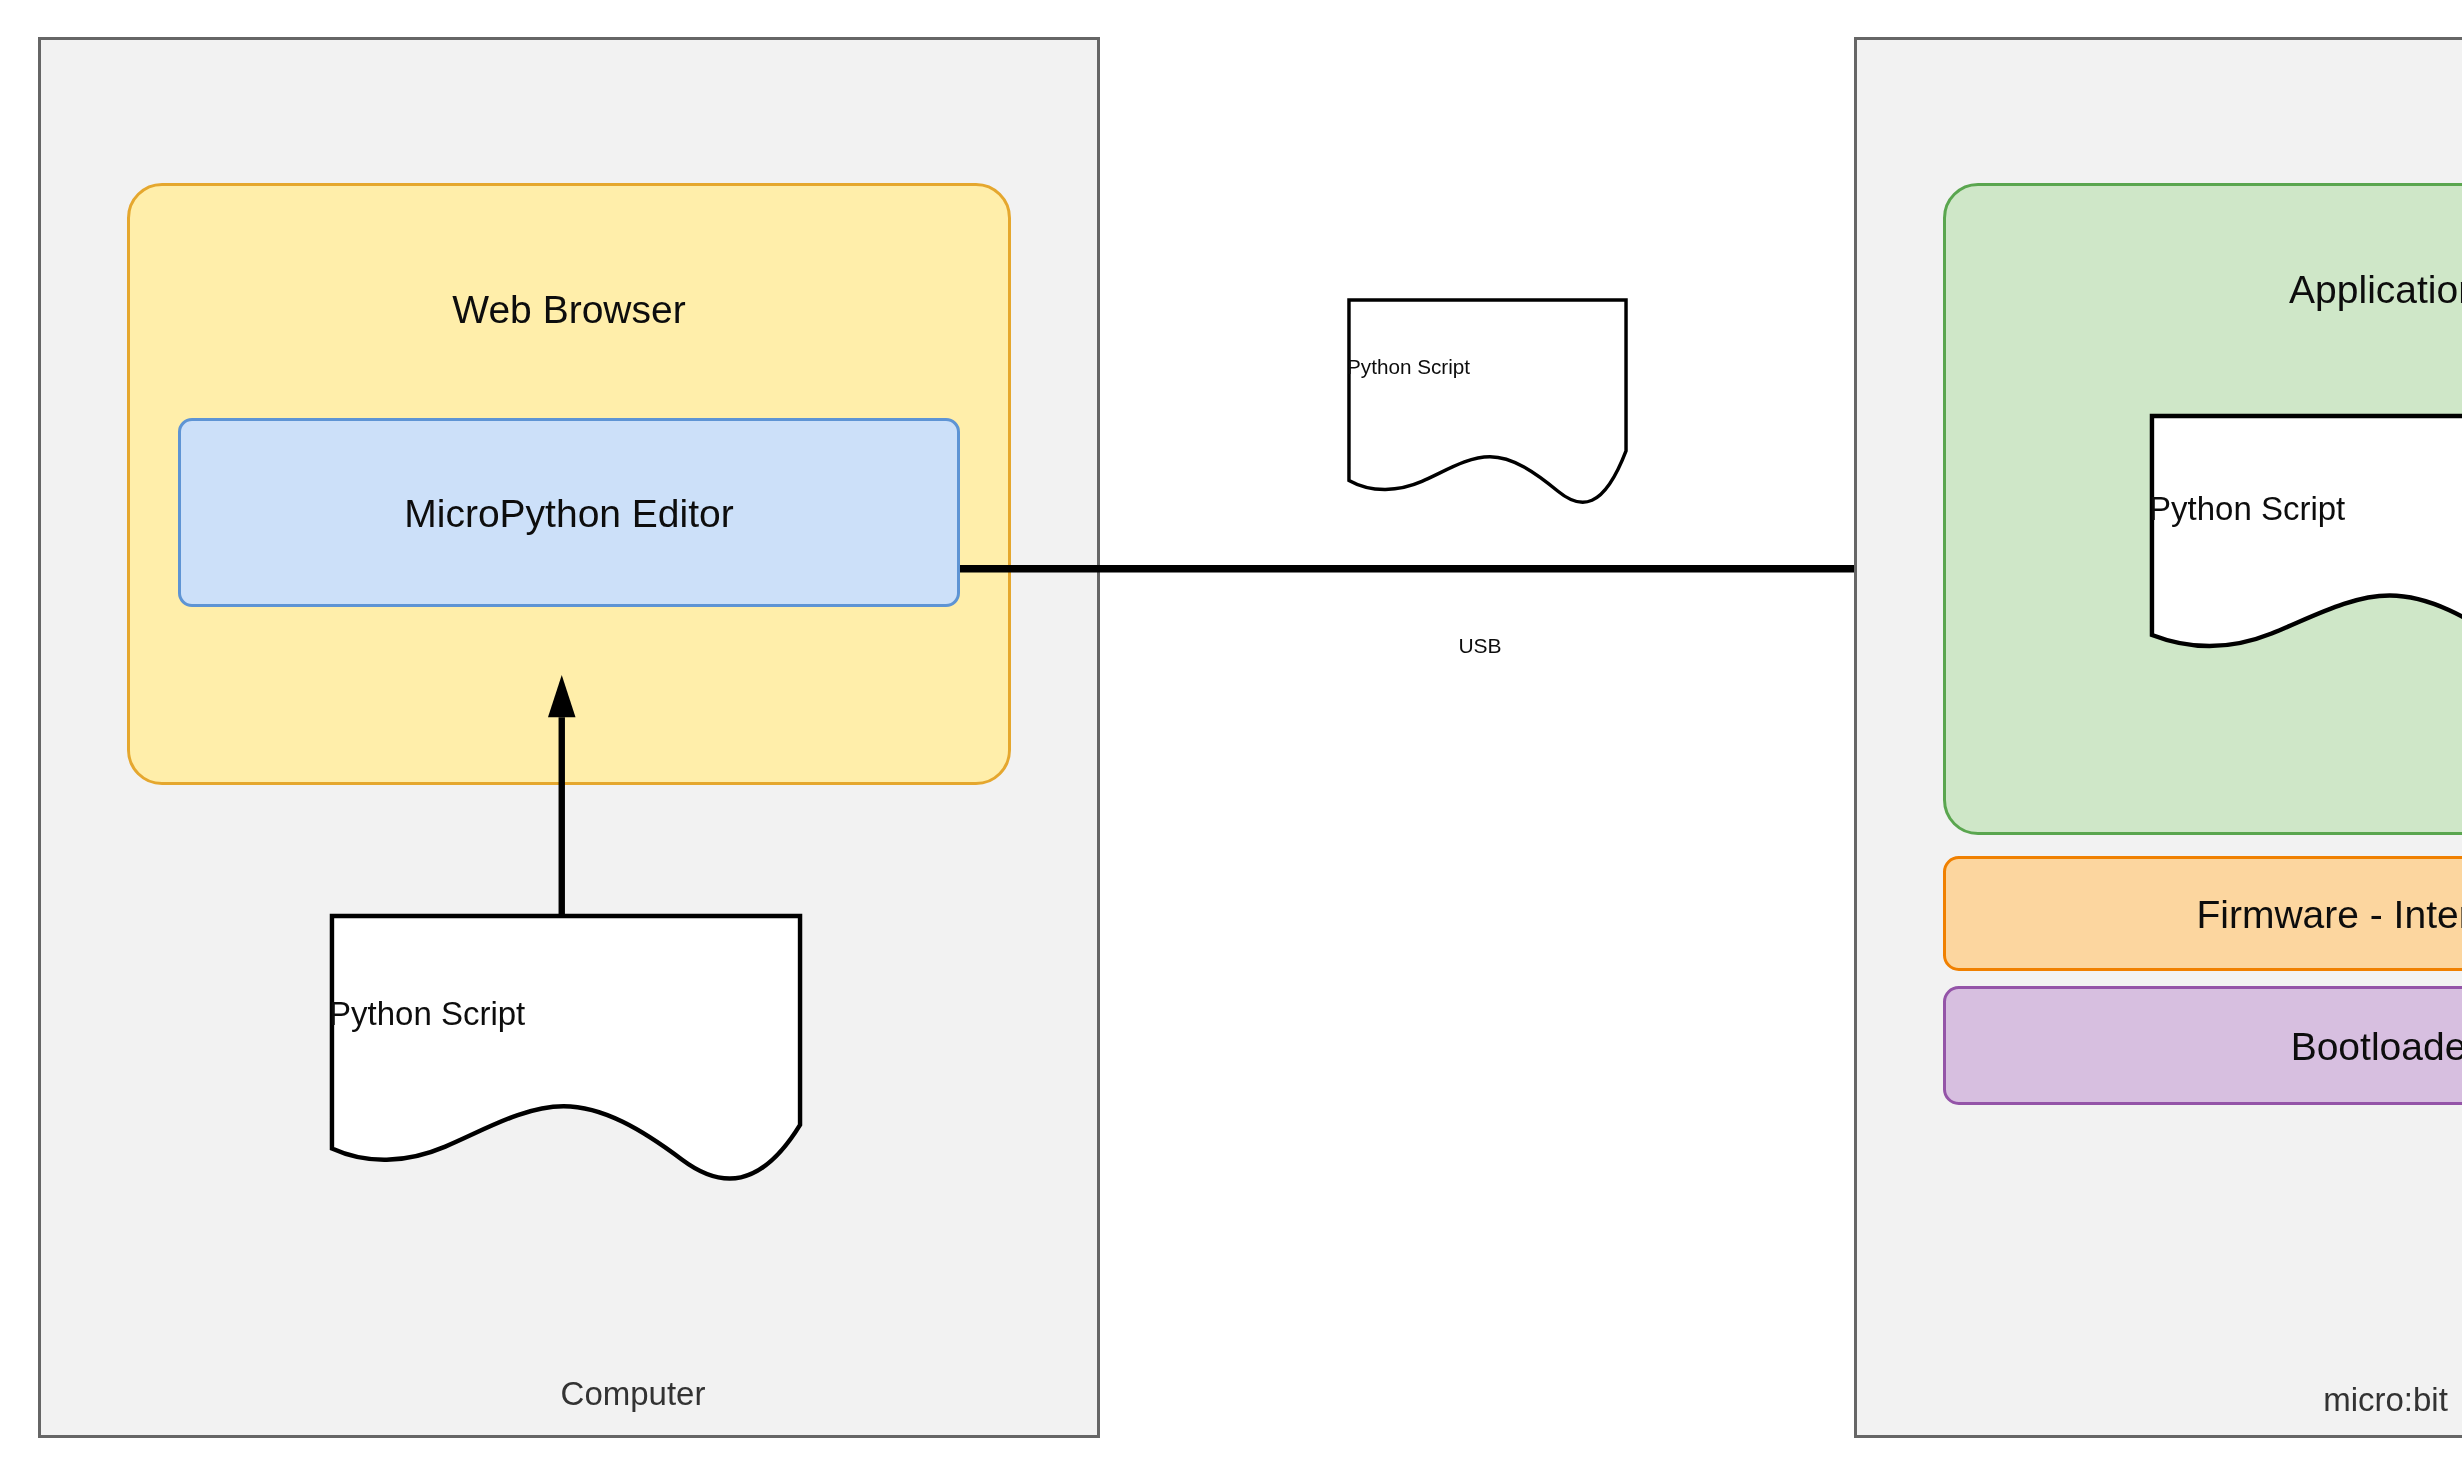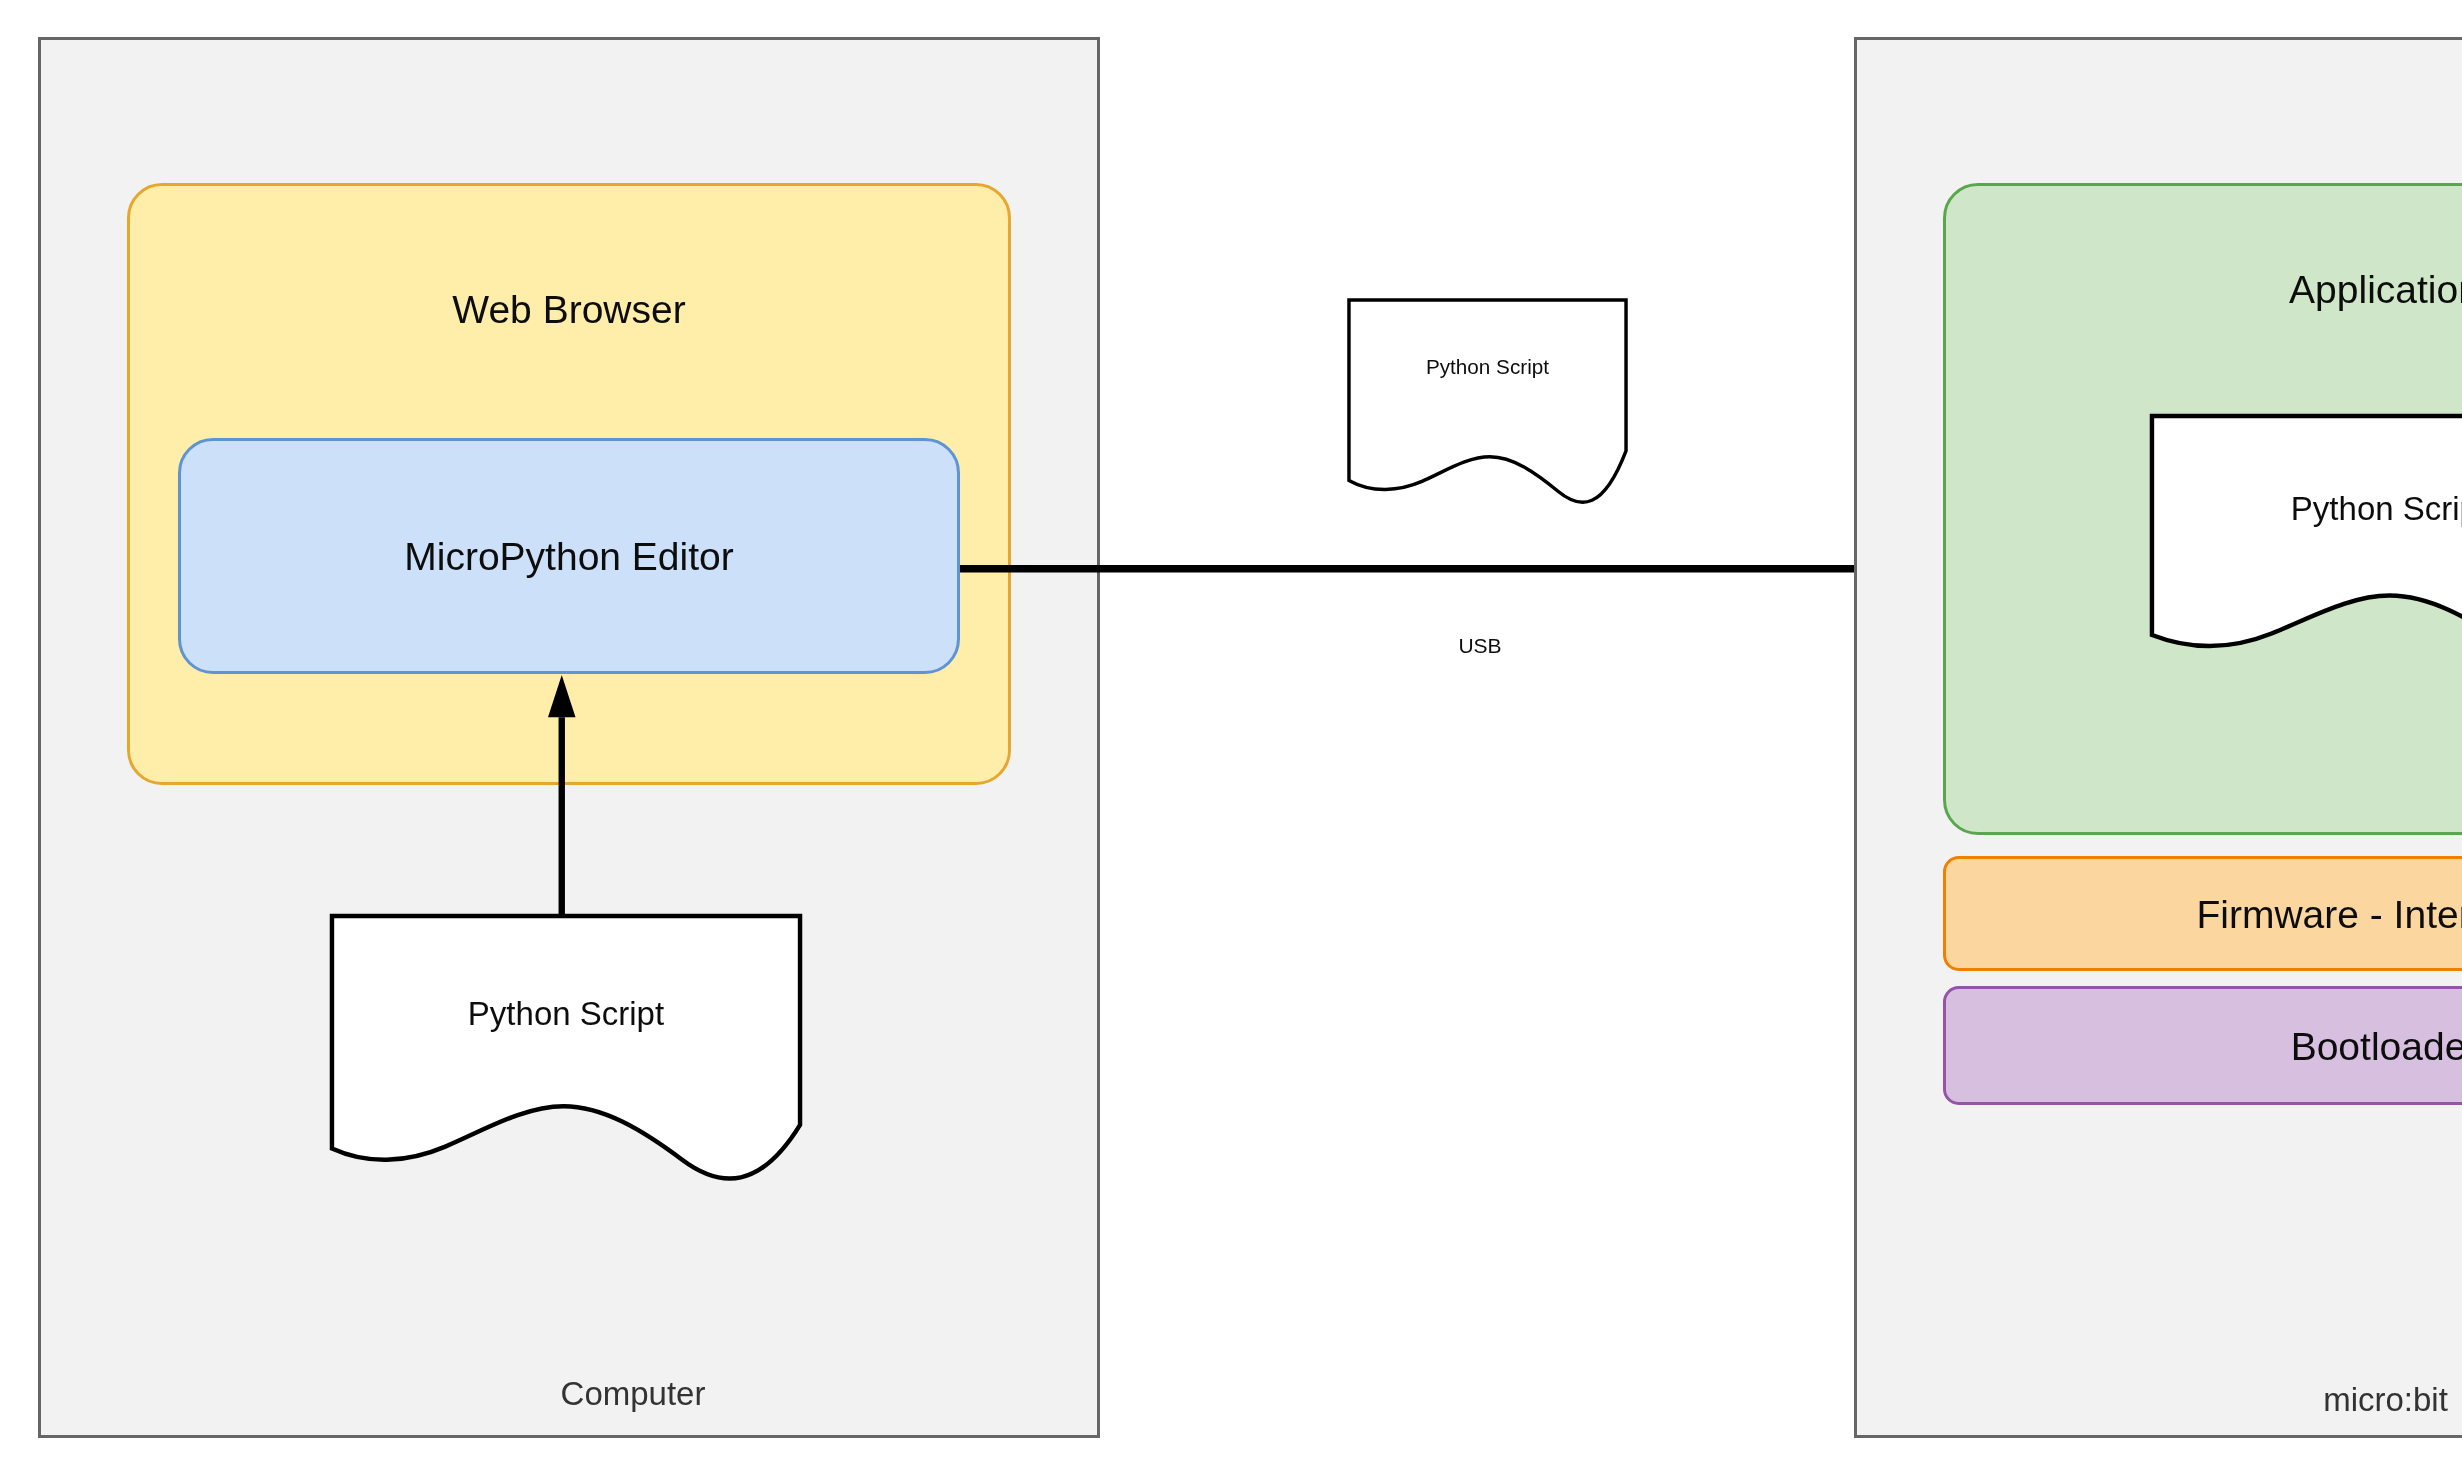--- a/index.html
+++ b/index.html
@@ -67,21 +67,20 @@
     line-height: 1;
     white-space: nowrap;
   }
 
   
   .doc-shape { position: absolute; }
   .doc-shape svg { display: block; width: 100%; height: 100%; }
   .doc-label {
     position: absolute;
     left: 0; right: 0;
-    text-align: center;
     color: #0d0d0d;
     line-height: 1;
     white-space: nowrap;
   }
 
   
   .connector { position: absolute; }
   .connector svg { display: block; width: 100%; height: 100%; overflow: visible; }
   .edge-label {
     position: absolute;
@@ -98,21 +97,21 @@
 <div id="canvas">
 
   <div class="abs container-box" style="left:38px; top:37px; width:1062px; height:1401px;"></div>
 
   <div class="container-label" style="left:38px; top:1377px; width:1190px;">Computer</div>
 
   <div class="abs group-box box-yellow" style="left:127px; top:183px; width:884px; height:602px;">
     <div class="group-title" style="top:84px;margin-top:20px;">Web Browser</div>
   </div>
 
-  <div class="abs group-box box-blue" style="left:178px; top:438px; width:782px; height:236px;">
+  <div class="abs group-box box-blue" style="left:178px; top:418px; width:782px; height:189px;border-radius:14px;">
     <div class="centered-label">MicroPython Editor</div>
   </div>
 
   <div class="doc-shape" style="left:329px; top:913px; width:474px; height:276px;">
     <svg viewBox="0 0 962 560" preserveAspectRatio="none" aria-hidden="true">
       <path d="M 6 6 L 956 6 L 956 430
                C 876 560 796 560 716 500
                C 636 440 556 392 476 392
                C 396 392 316 440 236 474
                C 156 508 76 510 6 478 Z" fill="#ffffff" stroke="#000000" stroke-width="9" stroke-linejoin="miter"></path>

